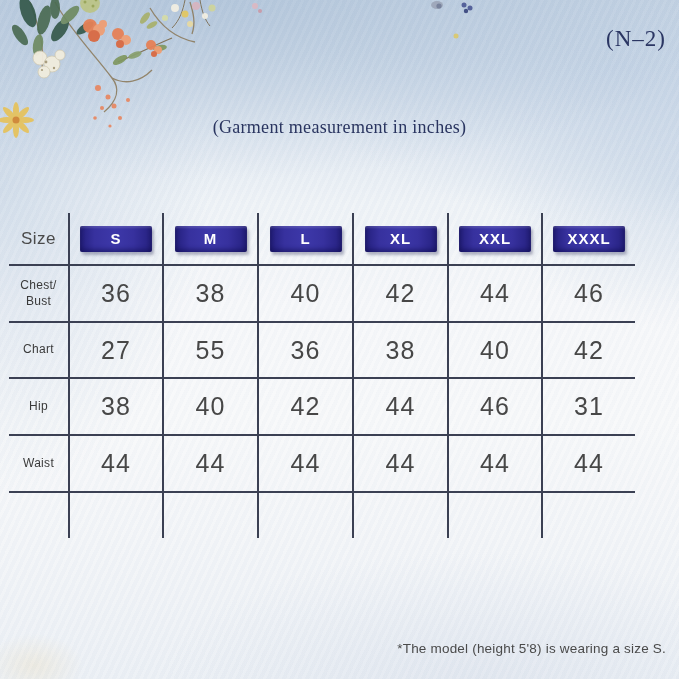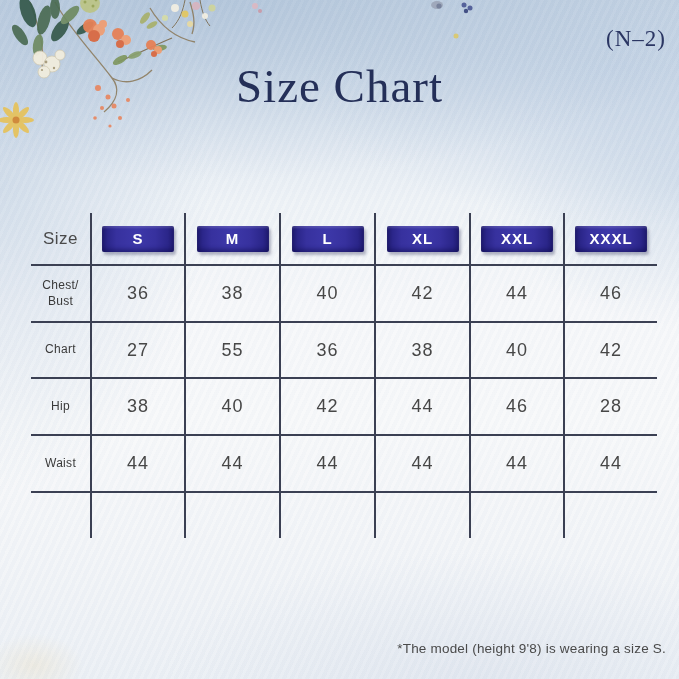--- a/index.html
+++ b/index.html
@@ -32,41 +32,41 @@
     position:absolute;top:63px;left:0;width:100%;text-align:center;
     font-family:"Liberation Serif",serif;font-size:47px;line-height:1;color:#242f58;letter-spacing:1px;
   }
   .subtitle{
     position:absolute;top:117px;left:0;width:100%;text-align:center;
     font-family:"Liberation Serif",serif;font-size:18px;color:#2a3560;letter-spacing:.3px;
   }
 
   .size-table{
     --line:#3b4053;
-    position:absolute;left:31px;top:213px;width:626px;height:325px;
+    position:absolute;left:9px;top:213px;width:626px;height:325px;
     display:grid;
     grid-template-columns:61px 94px 95px 95px 95px 94px 92px;
     grid-template-rows:53px 57px 56px 57px 57px 45px;
   }
   .trow{display:contents;}
   .cell{
     display:flex;align-items:center;justify-content:center;
     border-right:2px solid var(--line);
     border-bottom:2px solid var(--line);
     box-sizing:border-box;
   }
   .cell.nv{border-right:none;align-items:center;}
   .cell.nb{border-bottom:none;}
 
   .size-word{font-size:17px;color:#4a4a4a;letter-spacing:.5px;}
   .row-label{
     font-size:12px;color:#3a3a3a;letter-spacing:.3px;line-height:1.3;
     text-align:center;padding:0 4px;
   }
-  .val{font-size:18px;color:#474747;letter-spacing:1px;}
+  .val{font-size:25px;color:#474747;letter-spacing:1px;}
 
   .ribbon{
     width:72px;height:26px;border-radius:2px;
     display:flex;align-items:center;justify-content:center;
     background:linear-gradient(90deg,#211c72 0%,#2b268a 8%,#37319e 20%,#3d38a9 48%,#37319e 74%,#2b268a 91%,#211c72 100%);
     box-shadow:2px 3px 3px rgba(45,48,90,.35), inset 0 2px 2px rgba(255,255,255,.14), inset 0 -3px 4px rgba(12,8,70,.45);
   }
   .ribbon span{color:#ffffff;font-size:15px;font-weight:600;letter-spacing:1px;}
 
   .footnote{
@@ -188,21 +188,21 @@
           <circle cx="439" cy="6" r="2.6" fill="#6b7590"></circle>
         <circle cx="464" cy="5" r="2.5" fill="#44508f"></circle>
           <circle cx="470" cy="8" r="2.5" fill="#44508f"></circle>
         <circle cx="466" cy="11" r="2.2" fill="#2e3a75"></circle>
         <circle cx="456" cy="36" r="2.5" fill="#ddc863"></circle>
       </g>
     </g>
   </svg>
 
   <div class="corner-tag">(N–2)</div>
-  <div class="title">Size Chart</div>
+  <div class="subtitle">(Garment measurement in inches)</div>
 
   <div class="size-table">
 
     <div class="trow">
       <div class="cell">
         <span class="size-word">Size</span>
       </div>
       <div class="cell">
         <div class="ribbon">
             <span>S</span>
@@ -296,21 +296,21 @@
       <div class="cell">
           <span class="val">42</span>
         </div>
       <div class="cell">
           <span class="val">44</span>
         </div>
       <div class="cell">
           <span class="val">46</span>
         </div>
       <div class="cell nv">
-          <span class="val">28</span>
+          <span class="val">31</span>
         </div>
     </div>
 
     <div class="trow">
       <div class="cell">
           <span class="row-label">Waist</span>
         </div>
       <div class="cell">
           <span class="val">44</span>
         </div>
@@ -335,14 +335,14 @@
       <div class="cell nb"></div>
       <div class="cell nb"></div>
       <div class="cell nb"></div>
       <div class="cell nb"></div>
       <div class="cell nb"></div>
       <div class="cell nb"></div>
       <div class="cell nb nv"></div>
     </div>
   </div>
 
-  <div class="footnote">*The model (height 9'8) is wearing a size S.</div>
+  <div class="footnote">*The model (height 5'8) is wearing a size S.</div>
 </div>
 
 </body></html>

